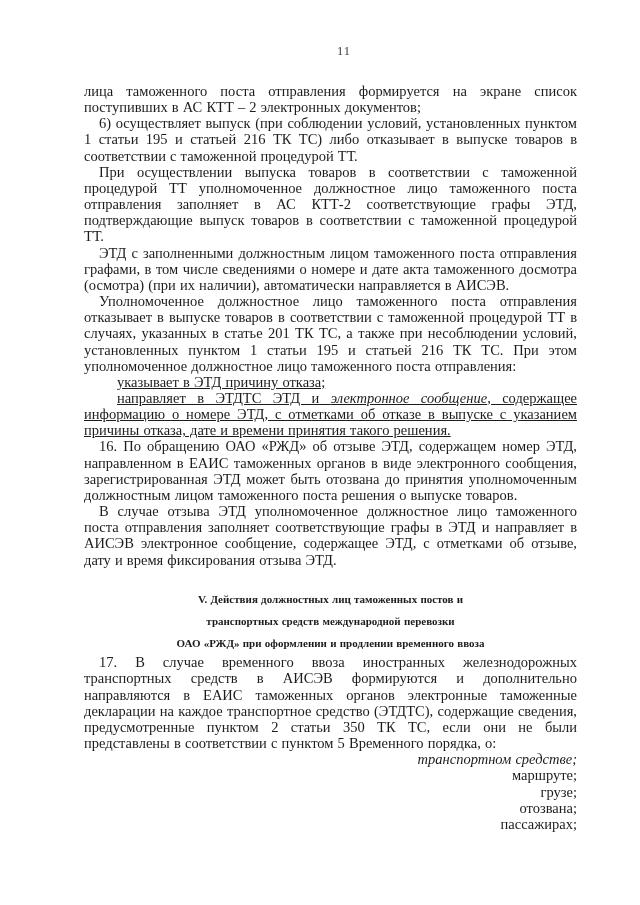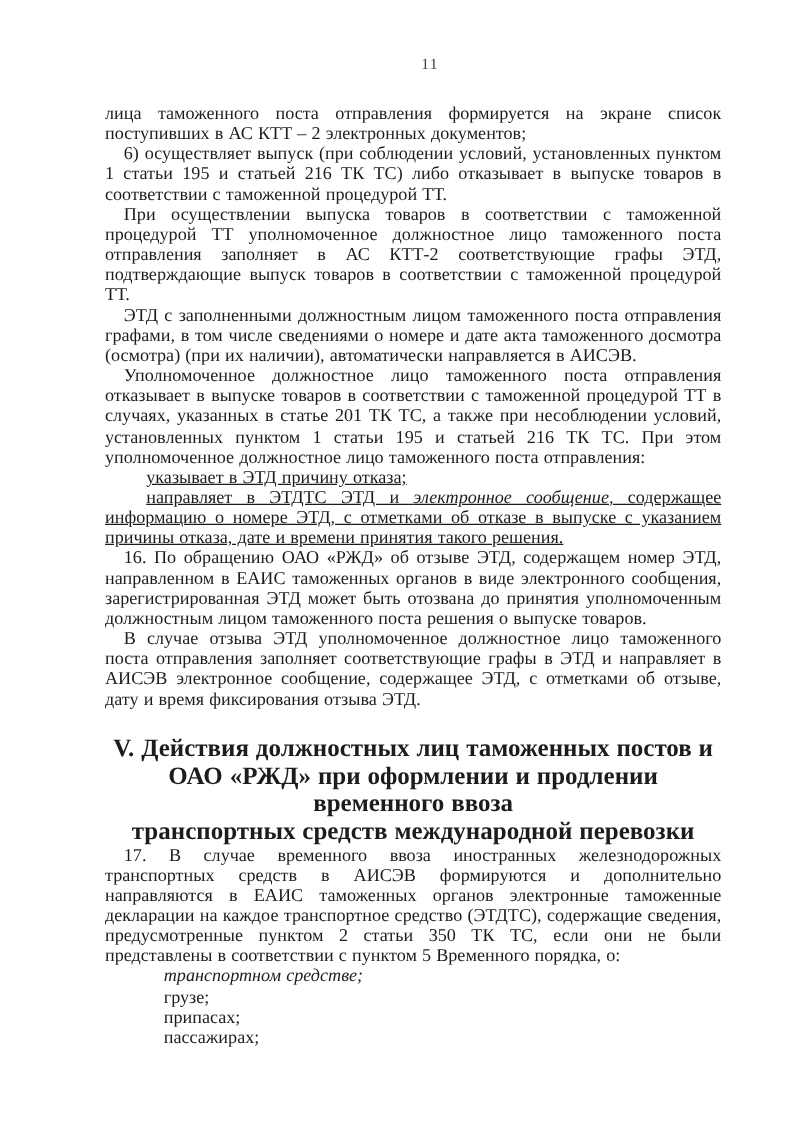--- a/index.html
+++ b/index.html
@@ -38,26 +38,26 @@
   }
 
   .body-text p {
     margin: 0;
     padding: 0;
     text-indent: 15px;
   }
 
   .body-text p.flush { text-indent: 0; margin-top: 12px; }
   .body-text p.sub   { text-indent: 33px; text-decoration: underline; }
-  .body-text p.item  { text-indent: 47px; text-align: left; }
+  .body-text p.item  { text-indent: 47px; text-align: right; }
 
   .section-heading {
     margin: 20px 0 0 0;
     font-weight: bold;
-    font-size: 20px;
+    font-size: 11px;
     line-height: 22.2px;
     text-align: center;
   }
   .section-heading div { text-indent: 0; }
 
   .it { font-style: italic; }
 </style>
 </head>
 <body>
 
@@ -80,30 +80,31 @@
     <p class="sub">указывает в ЭТД причину отказа;</p>
 
     <p class="sub"><span>направляет в ЭТДТС ЭТД и </span><span class="it">электронное сообщение</span><span>, содержащее информацию о номере ЭТД, с отметками об отказе в выпуске с указанием причины отказа, дате и времени принятия такого решения.</span></p>
 
     <p>16. По обращению ОАО «РЖД» об отзыве ЭТД, содержащем номер ЭТД, направленном в ЕАИС таможенных органов в виде электронного сообщения, зарегистрированная ЭТД может быть отозвана до принятия уполномоченным должностным лицом таможенного поста решения о выпуске товаров.</p>
 
     <p>В случае отзыва ЭТД уполномоченное должностное лицо таможенного поста отправления заполняет соответствующие графы в ЭТД и направляет в АИСЭВ электронное сообщение, содержащее ЭТД, с отметками об отзыве, дату и время фиксирования отзыва ЭТД.</p>
 
     <div class="section-heading">
       <div>V. Действия должностных лиц таможенных постов и</div>
+      <div>транспортных средств международной перевозки</div>
       <div>ОАО «РЖД» при оформлении и продлении временного ввоза</div>
-      <div>транспортных средств международной перевозки</div>
     </div>
 
     <p>17. В случае временного ввоза иностранных железнодорожных транспортных средств в АИСЭВ формируются и дополнительно направляются в ЕАИС таможенных органов электронные таможенные декларации на каждое транспортное средство (ЭТДТС), содержащие сведения, предусмотренные пунктом 2 статьи 350 ТК ТС, если они не были представлены в соответствии с пунктом 5 Временного порядка, о:</p>
 
     <p class="item it">транспортном средстве;</p>
 
+    <p class="item">маршруте;</p>
 
     <p class="item">грузе;</p>
 
-    <p class="item">припасах;</p>
+    <p class="item">отозвана;</p>
 
 
     <p class="item">пассажирах;</p>
 
   </div>
 </div>
 
 </body></html>

